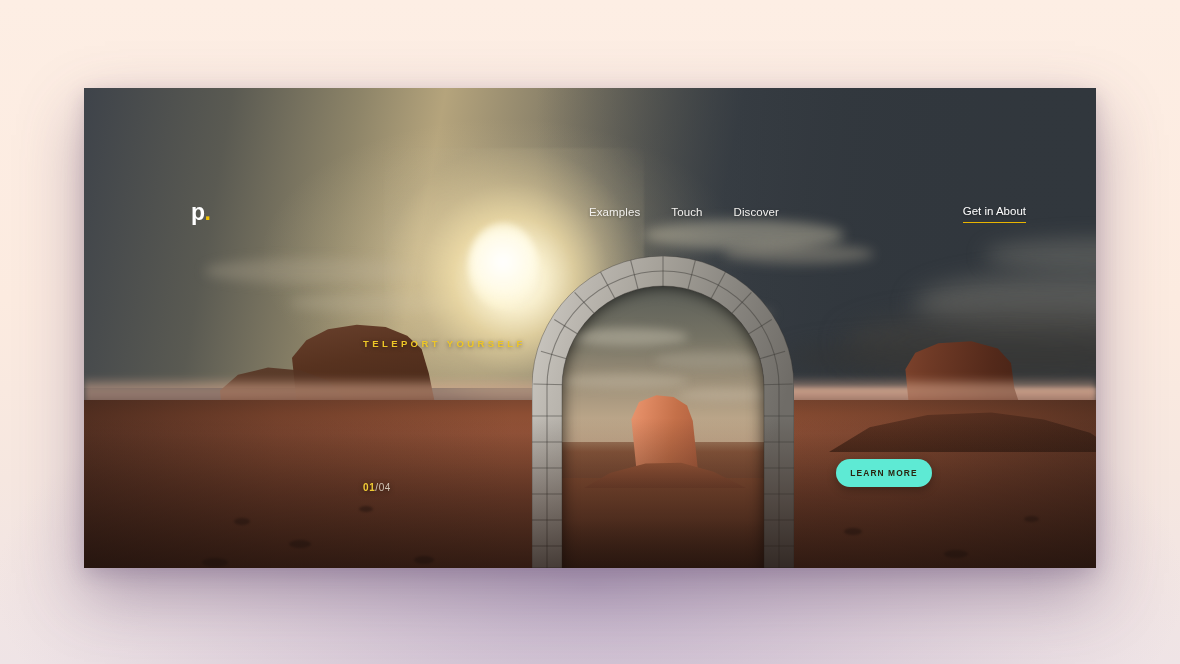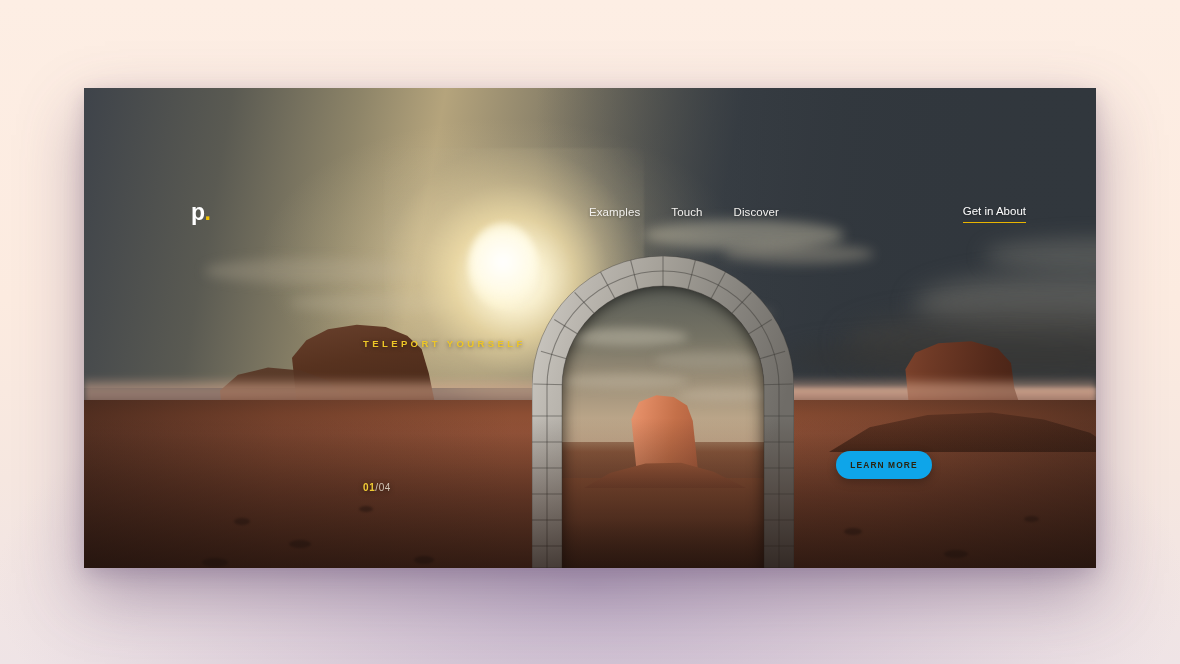--- a/index.html
+++ b/index.html
@@ -256,23 +256,23 @@
   .counter .cur { color: #f2cd35; }
   .counter .tot { color: #cfc3b4; font-weight: 500; }
 
   
   .blurb {
     position: absolute; left: 752px; top: 268px; width: 160px;
     color: #f4f1ec; font-size: 10.5px; line-height: 1.95;
     text-shadow: 0 1px 4px rgba(0,0,0,0.45);
   }
   .learn-btn {
-    position: absolute; left: 752px; top: 363px;
+    position: absolute; left: 752px; top: 371px;
     width: 96px; height: 28px; border: none; border-radius: 14px;
-    background: #0ea5e9; color: #2b2410;
+    background: #5eead4; color: #2b2410;
     font-family: "Liberation Sans", sans-serif;
     font-size: 8.4px; font-weight: 700; letter-spacing: 1.1px;
     cursor: pointer;
     box-shadow: 0 3px 10px rgba(0,0,0,0.28);
   }
 </style>
 </head>
 <body>
 
 <div id="page-backdrop"></div>

